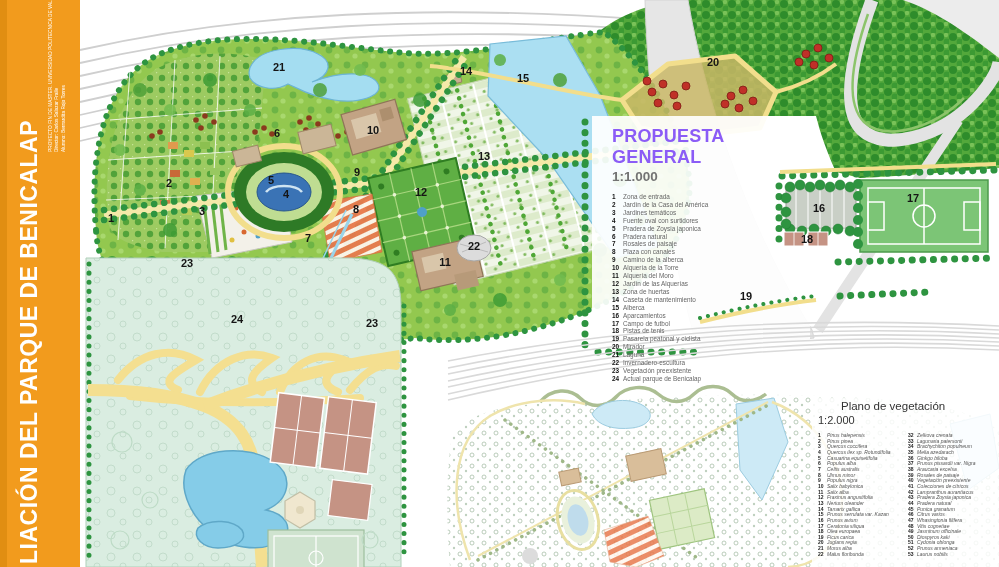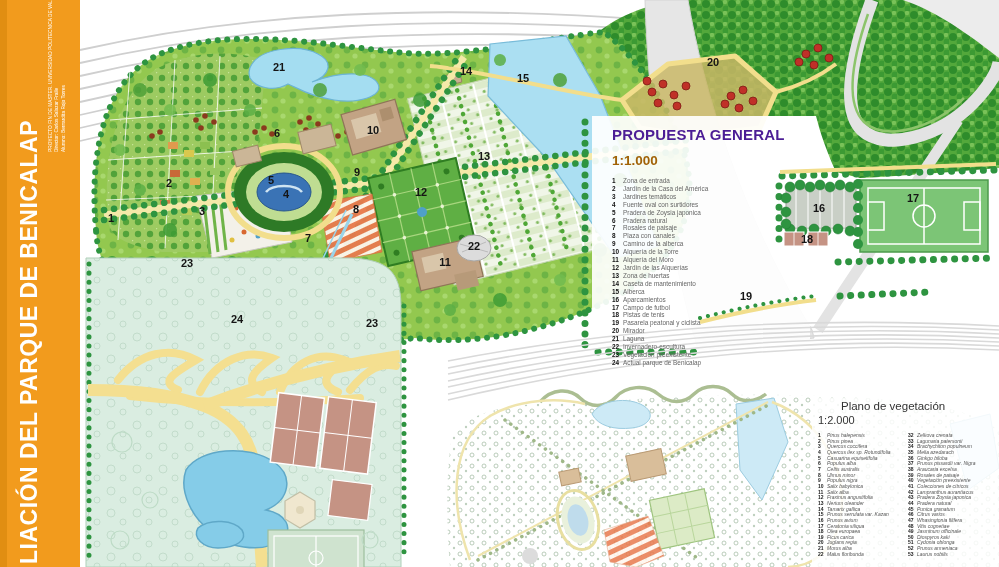--- a/index.html
+++ b/index.html
@@ -10,22 +10,22 @@
   .sidebar{position:absolute;left:0;top:0;width:80px;height:567px;background:#F29B1D;}
   .sidebar-edge{position:absolute;left:0;top:0;width:7px;height:100%;background:#E18E12;}
   .v-title{position:absolute;left:16px;top:564px;transform-origin:0 0;transform:rotate(-90deg);
            font-size:23px;line-height:26px;font-weight:bold;color:#fff;white-space:nowrap;letter-spacing:.5px;}
   .v-credits{position:absolute;left:48px;top:152px;transform-origin:0 0;transform:rotate(-90deg);
              font-size:4.8px;line-height:6.4px;color:#fff;white-space:nowrap;}
   .v-credits span{display:block;}
   
   .legend{position:absolute;}
   .legend1{left:612px;top:126px;width:200px;}
-  .legend1 .t1{font-size:15px;font-weight:bold;color:#4c1d95;letter-spacing:.2px;}
-  .legend1 .t2{font-size:13.5px;font-weight:bold;color:#a16207;margin-top:10px;}
+  .legend1 .t1{font-size:18px;font-weight:bold;color:#8b5cf6;letter-spacing:.2px;}
+  .legend1 .t2{font-size:13.5px;font-weight:bold;color:#737373;margin-top:1px;}
   .legend1 .items{margin-top:9px;}
   .legend1 .li{font-size:6.4px;line-height:7.9px;color:#666;white-space:nowrap;}
   .legend1 .li b{color:#111;display:inline-block;width:11px;}
   .legend2{left:818px;top:400px;width:180px;}
   .legend2 .t1{font-size:11.5px;color:#333;padding-left:23px;}
   .legend2 .t2{font-size:11px;color:#333;margin-top:2px;}
   .legend2 .cols{display:flex;margin-top:7px;}
   .legend2 .col{width:50%;}
   .li2{font-size:5px;line-height:5.65px;color:#555;font-style:italic;white-space:nowrap;}
   .li2 b{font-style:normal;color:#222;display:inline-block;width:9px;}

